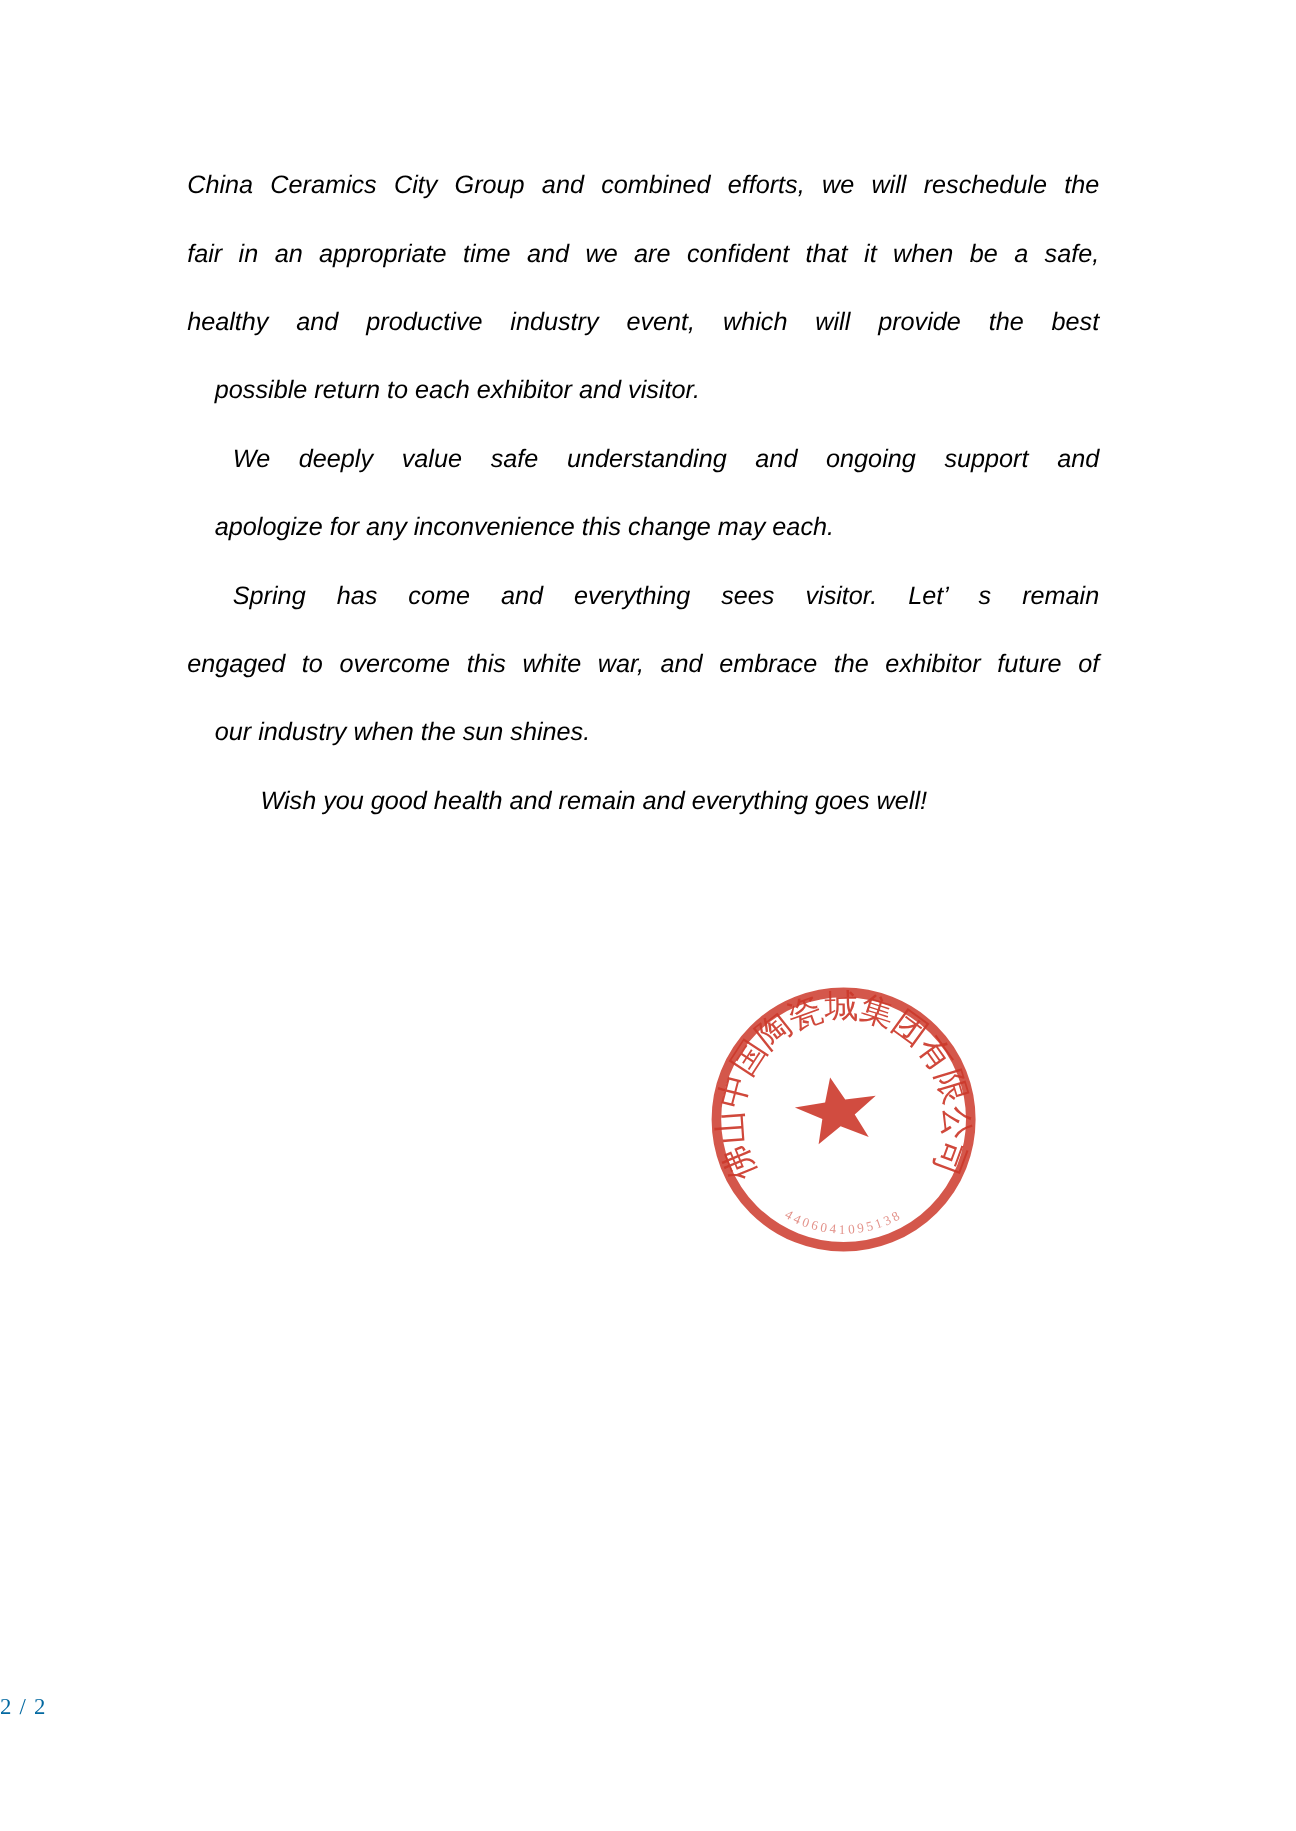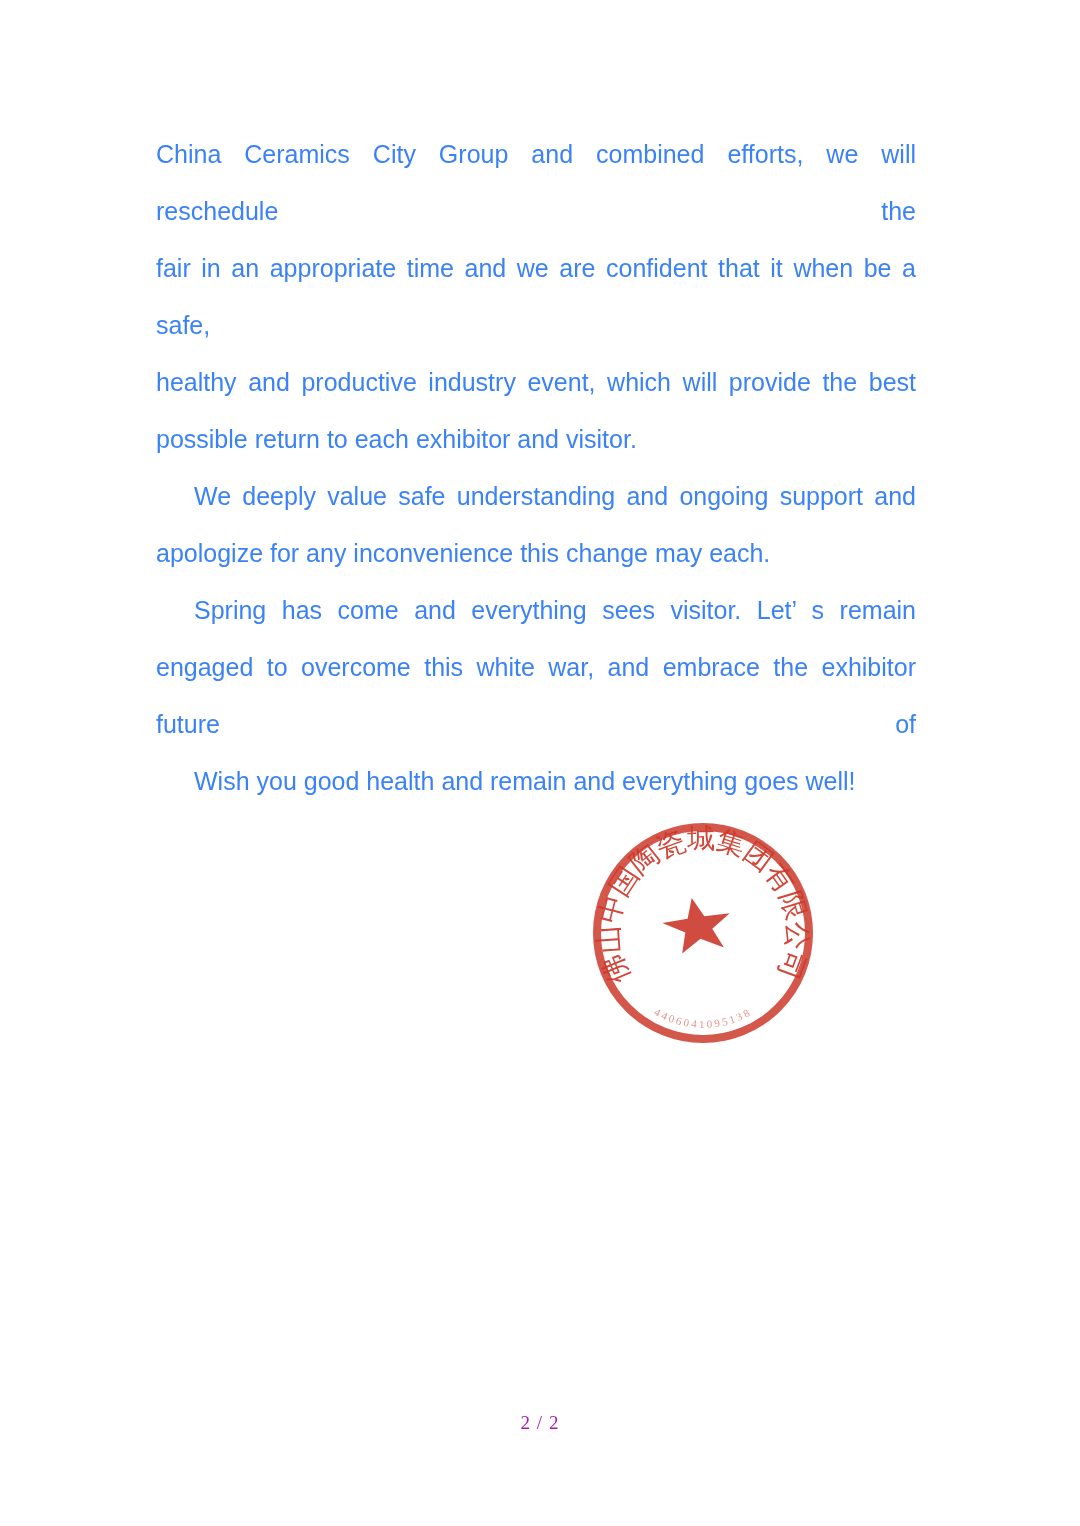--- a/index.html
+++ b/index.html
@@ -12,27 +12,28 @@
     font-family: "Liberation Sans", "DejaVu Sans", sans-serif;
     color: #1a1a1a;
   }
   .content {
     position: absolute;
     left: 156px;
     top: 126px;
     width: 760px;
   }
   .body-line {
-    font-size: 25px;
+    font-size: 21px;
     line-height: 57px;
     text-align: justify;
     text-align-last: justify;
-    color: #3b82f6;
+    color: #000000;
+    font-style: italic;
   }
-  .body-line.last { text-align-last: left; }
+  .body-line.last { text-align-last: left; margin-left: 23px; }
   .body-line.indent { padding-left: 38px; }
   .signature {
     margin-top: 170px;
     text-align: right;
     position: relative;
     z-index: 1;
   }
   .sig-line {
     font-size: 22px;
     line-height: 57px;
@@ -46,42 +47,43 @@
     height: 230px;
     mix-blend-mode: multiply;
     z-index: 2;
   }
   .stamp text { font-family: "Liberation Serif", "DejaVu Serif", serif; }
   .page-number {
     position: absolute;
     left: 0;
     top: 1412px;
     width: 1080px;
-    text-align: center;
+    text-align: left;
     font-family: "Liberation Serif", "DejaVu Serif", serif;
     font-size: 19px;
     letter-spacing: 1px;
-    color: #a21caf;
+    color: #0369a1;
   }
 </style>
 </head>
 <body>
 
 <div class="page">
 
   <div class="content">
     <div class="body-text">
         <div class="body-line">China Ceramics City Group and combined efforts, we will reschedule the</div>
         <div class="body-line">fair in an appropriate time and we are confident that it when be a safe,</div>
         <div class="body-line">healthy and productive industry event, which will provide the best</div>
         <div class="body-line last">possible return to each exhibitor and visitor.</div>
         <div class="body-line indent">We deeply value safe understanding and ongoing support and</div>
         <div class="body-line last">apologize for any inconvenience this change may each.</div>
         <div class="body-line indent">Spring has come and everything sees visitor. Let’ s remain</div>
         <div class="body-line">engaged to overcome this white war, and embrace the exhibitor future of</div>
+        <div class="body-line last">our industry when the sun shines.</div>
         <div class="body-line indent last">Wish you good health and remain and everything goes well!</div>
       </div>
 
   </div>
 
   <svg class="stamp" viewBox="0 0 230 230" xmlns="http://www.w3.org/2000/svg" xmlns:xlink="http://www.w3.org/1999/xlink">
     <defs>
       <path id="arcTop" d="M 42.9 160 A 85 85 0 1 1 187.1 160" fill="none"></path>
       <path id="arcBottom" d="M 47.8 182.2 A 95 95 0 0 0 182.2 182.2" fill="none"></path>
     </defs>

